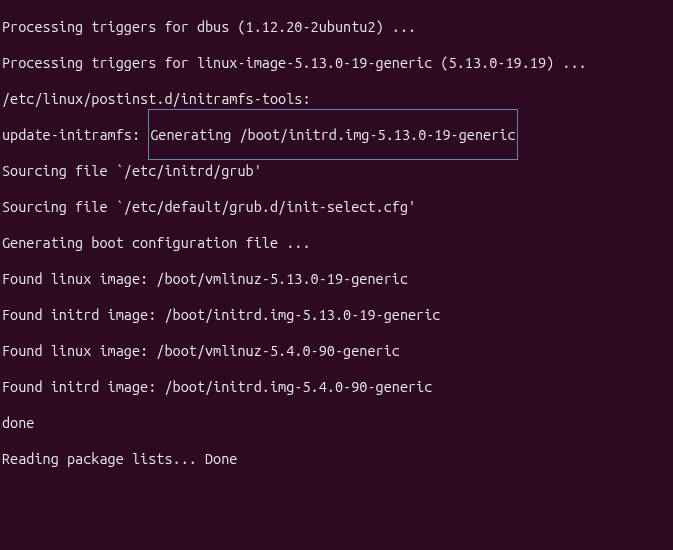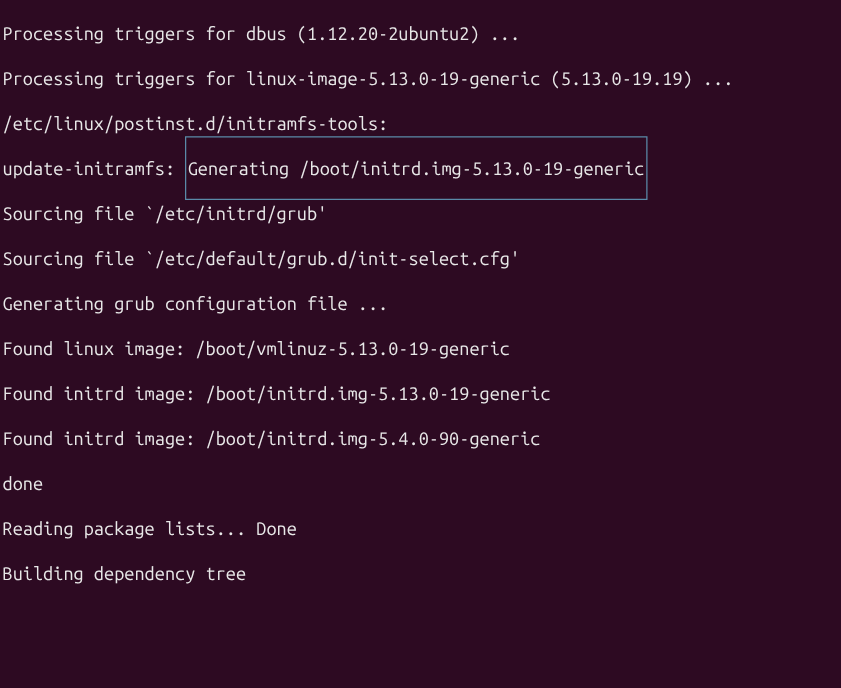--- a/index.html
+++ b/index.html
@@ -35,27 +35,27 @@
 </head>
 <body>
 
 <div class="terminal">
 <span class="line">Processing triggers for dbus (1.12.20-2ubuntu2) ...</span>
 <span class="line">Processing triggers for linux-image-5.13.0-19-generic (5.13.0-19.19) ...</span>
 <span class="line">/etc/linux/postinst.d/initramfs-tools:</span>
 <span class="line"><span>update-initramfs: </span><span class="highlight-box">Generating /boot/initrd.img-5.13.0-19-generic</span></span>
 <span class="line">Sourcing file `/etc/initrd/grub'</span>
 <span class="line">Sourcing file `/etc/default/grub.d/init-select.cfg'</span>
-<span class="line">Generating grub configuration file ...</span>
+<span class="line">Generating boot configuration file ...</span>
 <span class="line">Found linux image: /boot/vmlinuz-5.13.0-19-generic</span>
 <span class="line">Found initrd image: /boot/initrd.img-5.13.0-19-generic</span>
+<span class="line">Found linux image: /boot/vmlinuz-5.4.0-90-generic</span>
 <span class="line">Found initrd image: /boot/initrd.img-5.4.0-90-generic</span>
 <span class="line">done</span>
 <span class="line">Reading package lists... Done</span>
-<span class="line">Building dependency tree</span>
 
 
 
 
 
 
 
 
 
 

